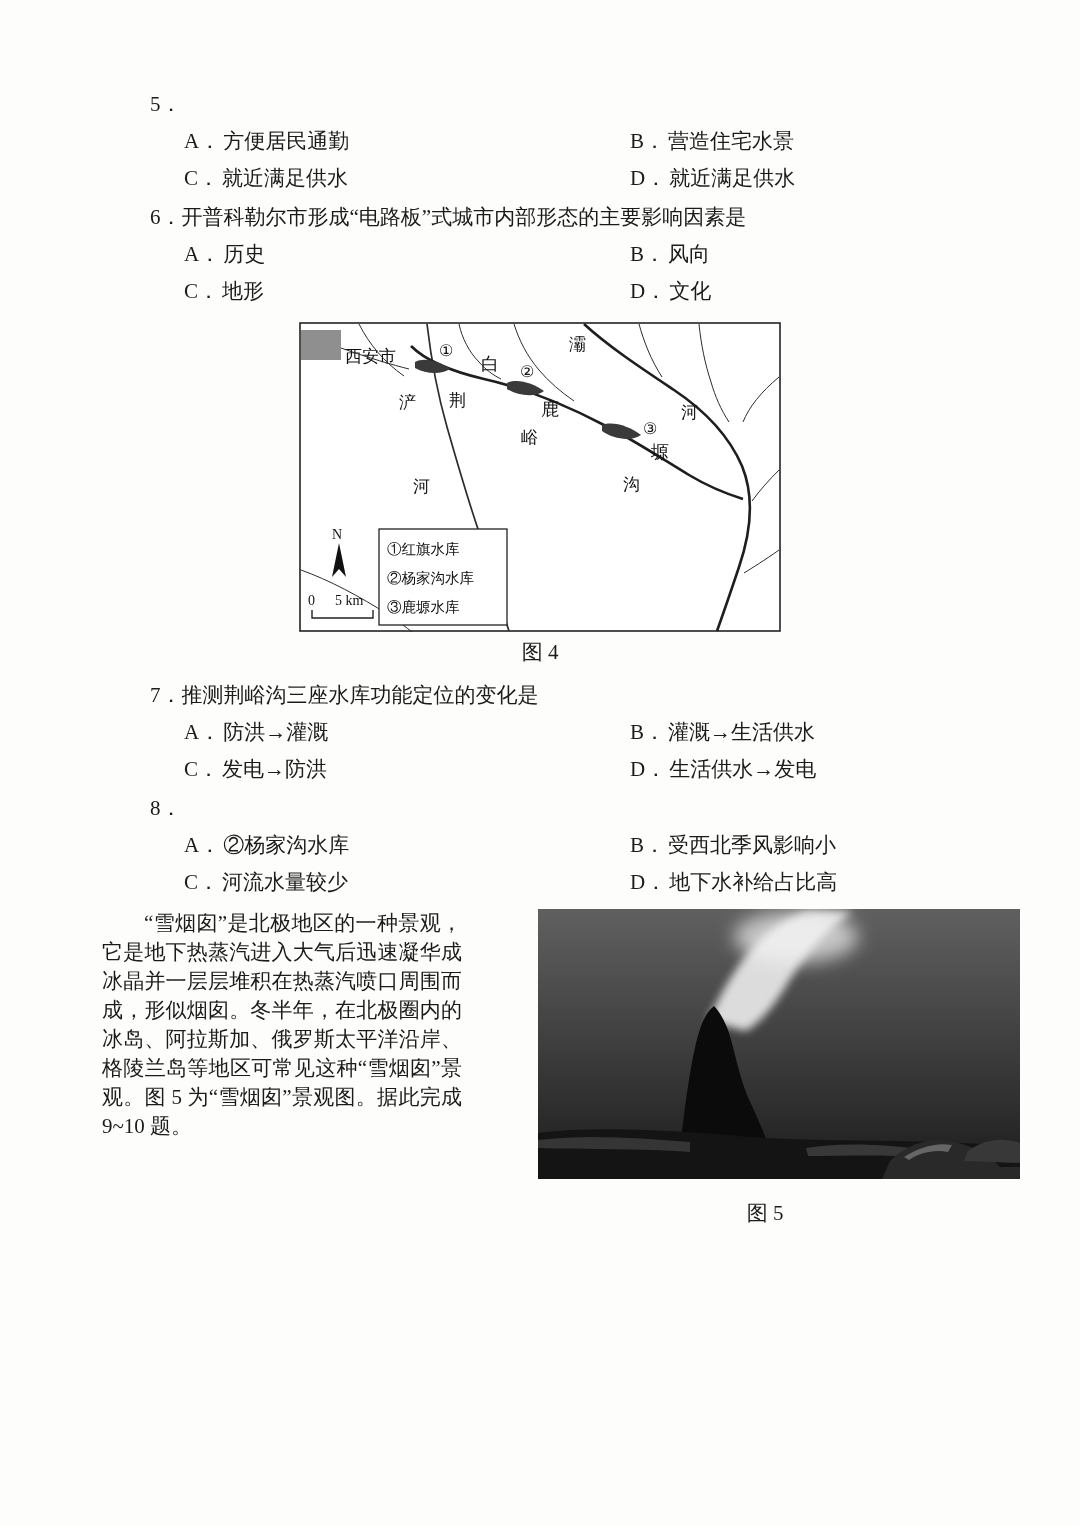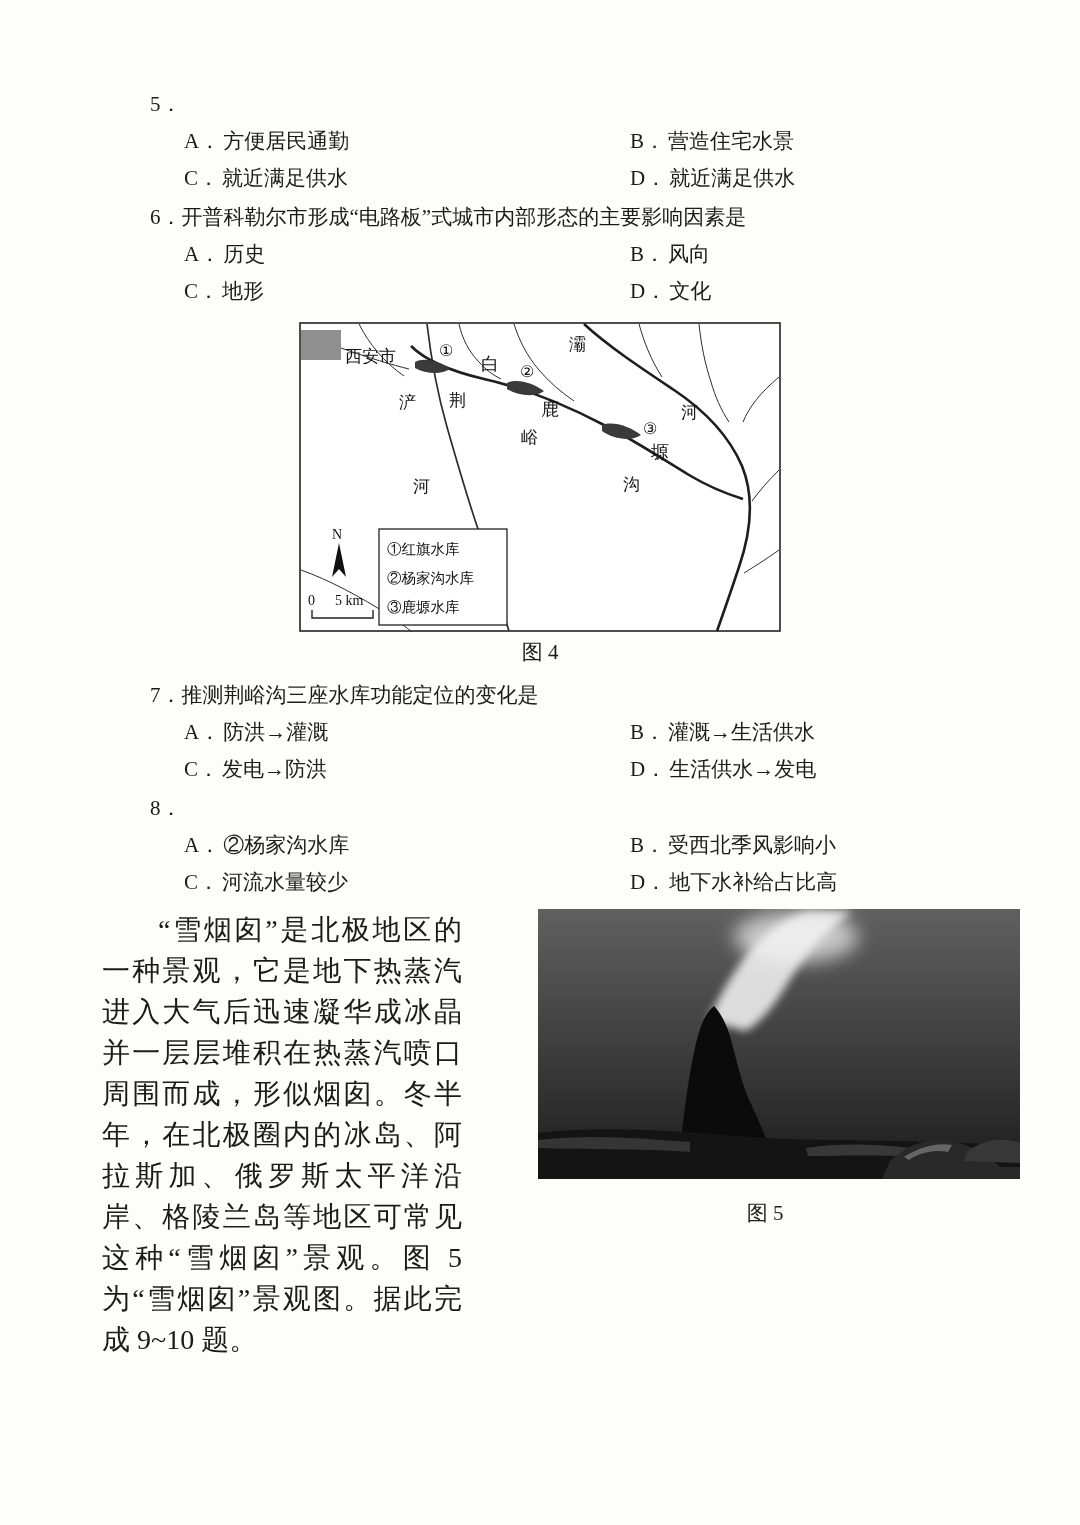--- a/index.html
+++ b/index.html
@@ -20,21 +20,21 @@
   }
   .opt { display:flex; }
   .olabel { margin-right:3px; white-space:nowrap; }
   .passage { text-align:justify; text-indent:2em; margin-top:4px; }
   .map-wrap { width:482px; margin:12px auto 0 auto;text-align:right; }
   .map-svg { display:block; width:482px; height:310px; }
   .fig-caption { text-align:center; font-size:21px; line-height:37px; margin-top:2px; }
   .q7 { margin-top:6px; }
   .fig5-section { display:flex; margin:8px 0 0 102px; }
   .fig5-text {
-    width:408px; padding-right:48px; font-size:28px; line-height:41px;
+    width:408px; padding-right:48px; font-size:21px; line-height:29px;
     text-align:justify; text-indent:2em;
   }
   .fig5-col { width:482px;padding-left:28px; }
   .photo-svg { display:block; width:482px; height:270px; }
   .fig5-col .fig-caption { margin-top:16px; }
   .footer {
     position:absolute; top:1382px; left:0; right:0;
     text-align:center; font-size:19px; letter-spacing:1px; color:#222;
   }
   svg text { font-family:"Liberation Serif","DejaVu Serif",serif; fill:#111; }

